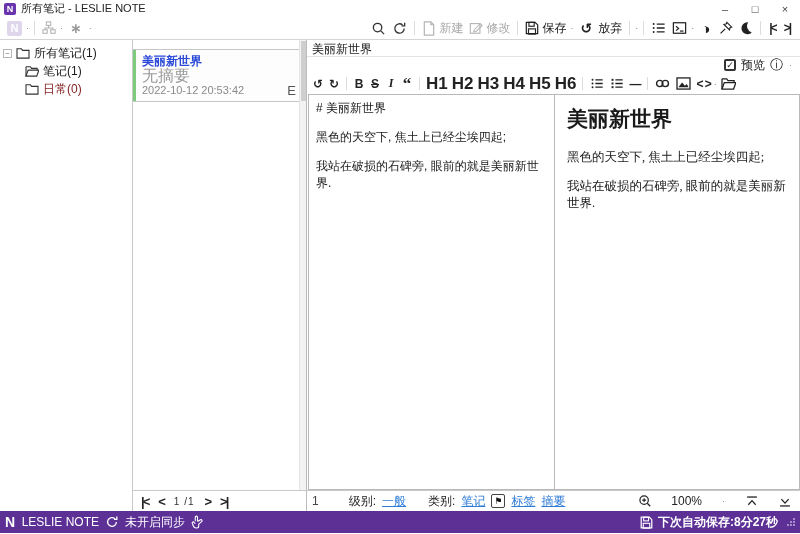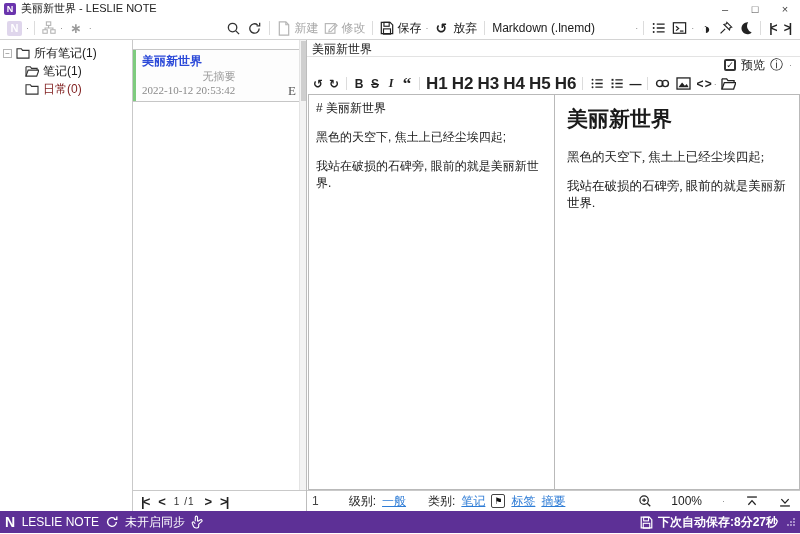--- a/index.html
+++ b/index.html
@@ -44,22 +44,22 @@
 
   
   .middle { width:174px; border-right:1px solid #bdbdbd; display:flex; flex-direction:column; flex:none; position:relative; }
   .notelist { flex:1; padding-top:9px; position:relative; overflow:hidden; }
   .scrollstrip { position:absolute; top:0; right:0; bottom:0; width:7px; background:#f3f3f3; border-left:1px solid #e4e4e4; }
   .scrollthumb { width:5px; height:60px; background:#cfcfcf; margin:1px auto; }
   .note-item { border-top:1px solid #c6c6c6; border-bottom:1px solid #c6c6c6; background:#fdfdfd;
     padding:3px 10px 3px 9px; position:relative; }
   .stripe { position:absolute; left:0; top:0; bottom:0; width:3px; background:#7ecb7e; }
   .note-title { color:#2b49d8; font-weight:bold; font-size:12px; line-height:16px; }
-  .note-sum { color:#9a9a9a; font-size:11px; line-height:14px;text-align:center; }
-  .note-daterow { display:flex; justify-content:space-between; align-items:center; color:#8a8a8a; font-size:11px; line-height:15px;font-family:Liberation Serif, serif; }
+  .note-sum { color:#9a9a9a; font-size:16px; line-height:14px; }
+  .note-daterow { display:flex; justify-content:space-between; align-items:center; color:#8a8a8a; font-size:11px; line-height:15px; }
   .note-badge { color:#555; font-size:13px; }
   .listnav { height:21px; border-top:1px solid #c9c9c9; display:flex; align-items:center; gap:10px;
     padding:0 8px; font-size:13px; color:#222; }
   .navglyph { font-weight:bold; letter-spacing:-2px; }
   .pageinfo { font-size:10px; color:#333; letter-spacing:1px;text-align:center; }
 
   
   .editor { flex:1; display:flex; flex-direction:column; min-width:0; }
   .ed-title { height:17px; border-bottom:1px solid #e3e3e3; font-size:12px; padding:1px 5px; }
   .ed-prevrow { height:16px; display:flex; justify-content:flex-end; align-items:center; gap:5px; padding:0 7px; font-size:12px; }
@@ -98,21 +98,21 @@
     padding:0 5px; font-size:12px; }
   .sb-n { font-weight:bold; font-size:14px; color:#fff; letter-spacing:.5px; }
   .sb-right { margin-left:auto; display:flex; align-items:center; gap:5px;font-weight:bold; }
   .grip { width:8px; height:8px; margin-left:4px; }
 </style>
 </head>
 <body>
 
 <div class="titlebar">
   <div class="appicon">N</div>
-  <div class="titletext">美丽新世界 - LESLIE NOTE</div>
+  <div class="titletext">所有笔记 - LESLIE NOTE</div>
   <div class="winctrls">
     <div class="winbtn">–</div>
     <div class="winbtn">□</div>
     <div class="winbtn">×</div>
   </div>
 </div>
 
 <div class="toolbar">
   <div class="tbtn dim">
     <span class="nlogo">N</span>
@@ -169,23 +169,20 @@
         <rect x="4" y="9" width="8" height="6" fill="none" stroke="#222" stroke-width="1.3"></rect>
       </svg>
       <span>保存</span>
     </div>
     <span class="caret">·</span>
     <div class="tbtn">
       <span class="glyphbtn">↺</span>
       <span>放弃</span>
     </div>
     <div class="tsep"></div>
-    <div class="tbtn" style="width:145px;">
-      <span>Markdown  (.lnemd)</span>
-    </div>
     <span class="caret">·</span>
     <div class="tsep"></div>
     <div class="tbtn">
       <svg width="15" height="14" viewBox="0 0 16 16">
         <circle cx="2.5" cy="3.5" r="1.1" fill="#222"></circle>
           <circle cx="2.5" cy="8" r="1.1" fill="#222"></circle>
           <circle cx="2.5" cy="12.5" r="1.1" fill="#222"></circle>
         <path d="M6 3.5h9M6 8h9M6 12.5h9" stroke="#222" stroke-width="1.5"></path>
       </svg>
     </div>

